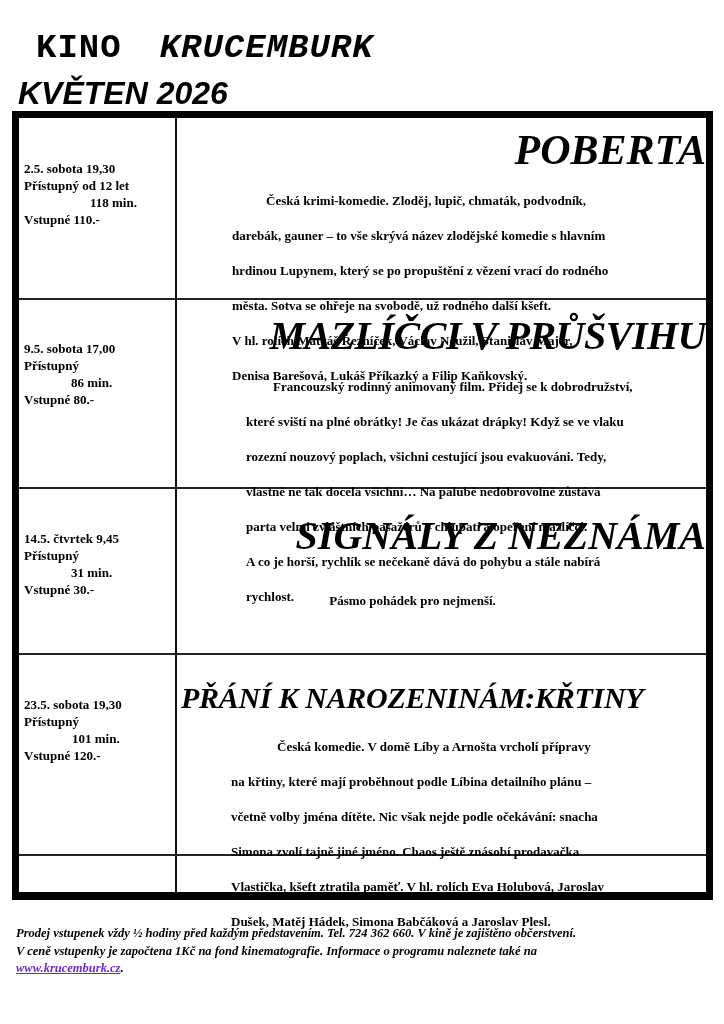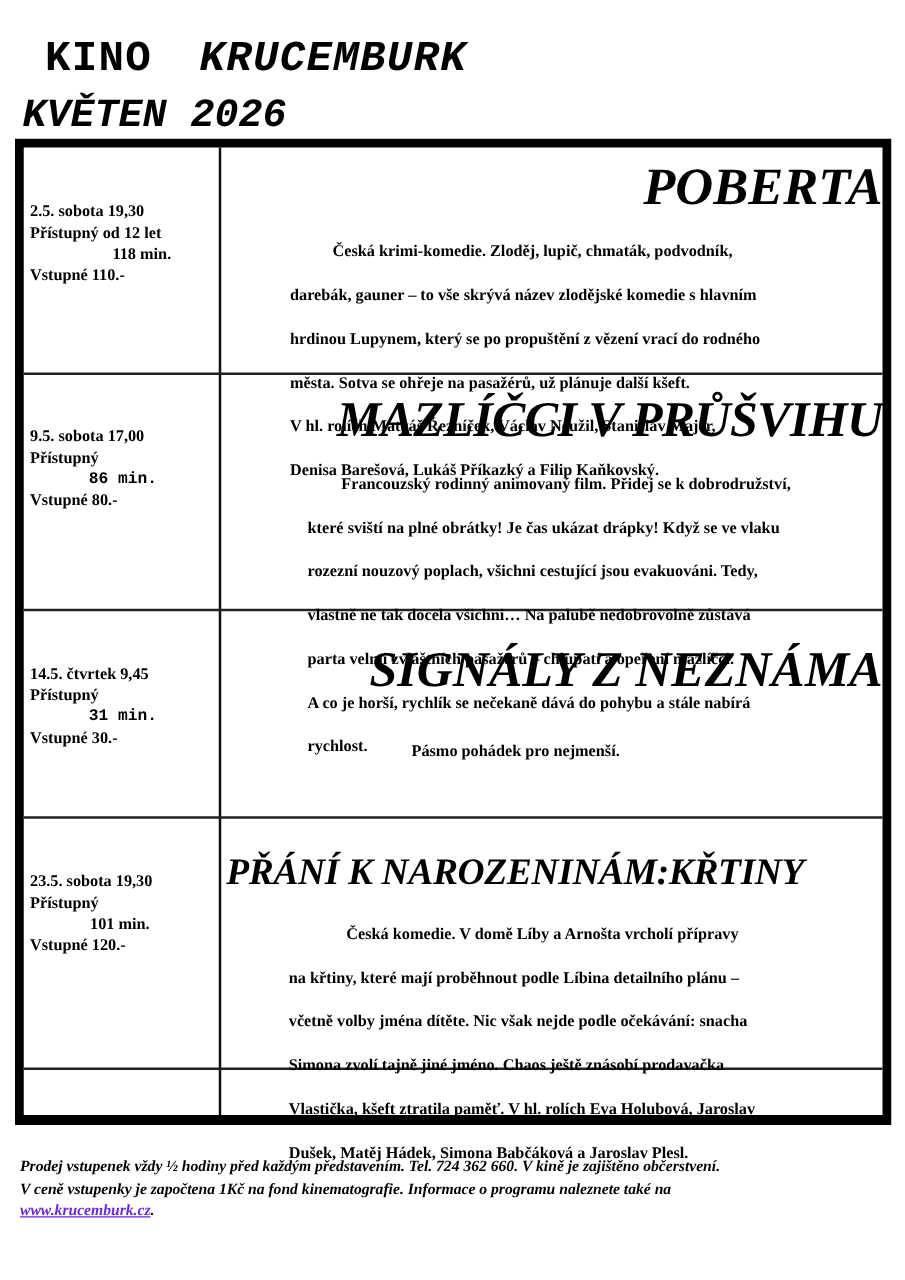--- a/index.html
+++ b/index.html
@@ -10,21 +10,21 @@
     position: absolute; left: 36px; top: 30px;
     font-family: "Liberation Mono", "DejaVu Sans Mono", monospace;
     font-weight: bold; font-size: 34px; line-height: 36px; letter-spacing: 1px;
     white-space: pre;
   }
   .cinema-name .kino { font-style: normal; }
   .cinema-name .town { font-style: italic; margin-left: 38px; }
 
   .month-title {
     position: absolute; left: 18px; top: 76px;
-    font-family: Liberation Mono, monospace;
+    font-family: Liberation Sans, sans-serif;
     font-weight: bold; font-style: italic; font-size: 32px; line-height: 34px;
   }
 
   .program-table {
     position: absolute; left: 12px; top: 111px;
     width: 701px; height: 789px;
     box-sizing: border-box;
     border: 7px solid #000;
     border-right-width: 7px; border-bottom-width: 8px;
   }
@@ -35,21 +35,21 @@
     position: absolute; left: 0; right: 0; height: 2px; background: #222;
   }
 
   .info {
     position: absolute; left: 5px; width: 145px;
     font-family: "Liberation Serif", "DejaVu Serif", serif;
     font-weight: bold; font-size: 13px; line-height: 17px;
   }
   .info .line { display: block; white-space: nowrap; }
   .info .dur { padding-left: 66px; }
-  .info .dur.short { padding-left: 58px; font-family: Liberation Mono, monospace; }
+  .info .dur.short { padding-left: 58px; }
 
   .film {
     position: absolute; left: 160px; right: 0;
     font-family: "Liberation Serif", "DejaVu Serif", serif;
   }
   .film-title {
     display: block; text-align: right;
     font-weight: bold; font-style: italic; font-size: 40px; line-height: 44px;
     white-space: nowrap;
   }
@@ -86,21 +86,21 @@
       <span class="line">Přístupný od 12 let</span>
       <span class="line dur">118 min.</span>
       <span class="line">Vstupné 110.-</span>
     </div>
     <div class="film" style="top:10px">
       <span class="film-title upright" style="font-size:42px;font-style:italic;">POBERTA</span>
       <div class="film-desc" style="padding-left:53px;margin-top:2px">
         <span style="display:block;padding-left:34px">Česká krimi-komedie. Zloděj, lupič, chmaták, podvodník,</span>
         <span style="display:block">darebák, gauner – to vše skrývá název zlodějské komedie s hlavním</span>
         <span style="display:block">hrdinou Lupynem, který se po propuštění z vězení vrací do rodného</span>
-        <span style="display:block">města. Sotva se ohřeje na pasažérů, už plánuje další kšeft.</span>
+        <span style="display:block">města. Sotva se ohřeje na svobodě, už rodného další kšeft.</span>
         <span style="display:block">V hl. rolích Matyáš Řezníček, Václav Neužil, Stanislav Majer,</span>
         <span style="display:block">Denisa Barešová, Lukáš Příkazký a Filip Kaňkovský.</span>
       </div>
     </div>
 
     <div class="row-divider" style="top:369px"></div>
     <div class="info" style="top:222px">
       <span class="line">9.5. sobota 17,00</span>
       <span class="line">Přístupný</span>
       <span class="line dur short" style="padding-left:47px">86 min.</span>

